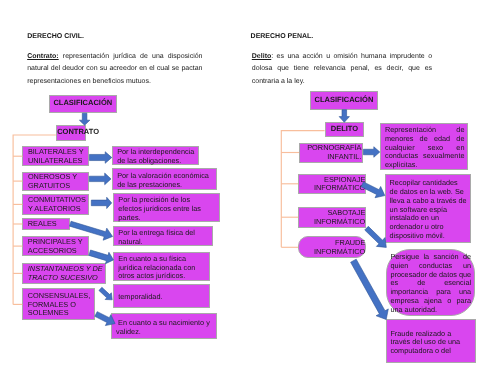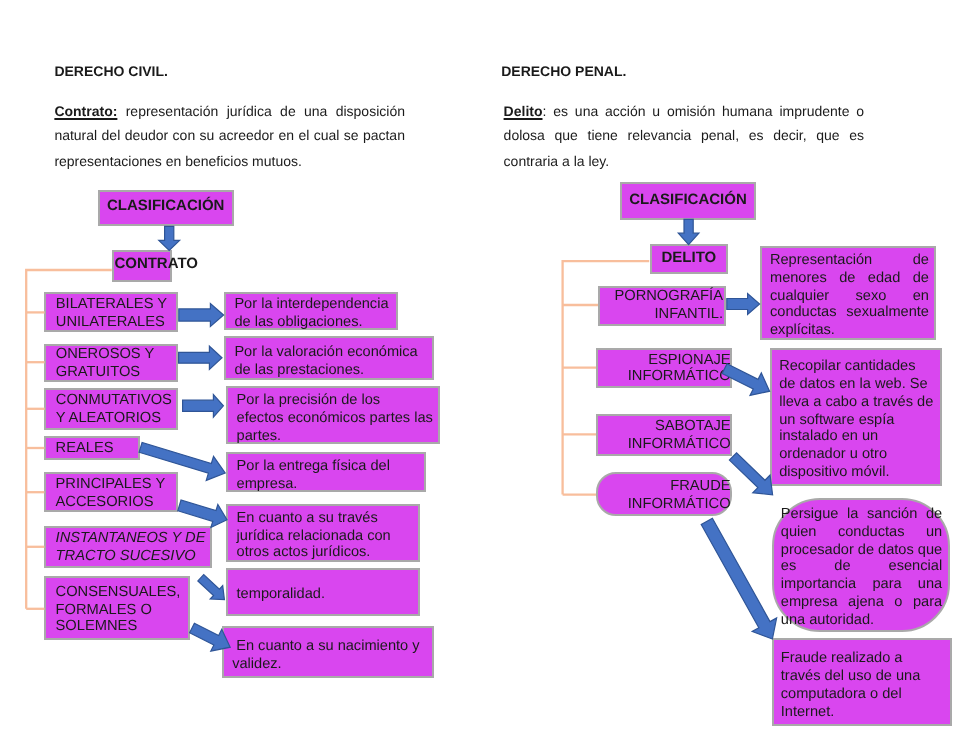--- a/index.html
+++ b/index.html
@@ -91,33 +91,33 @@
       </div>
 <div class="box" style="left:112.3px;top:168.1px;width:105.2px;height:21.9px;">
         <span class="desc">
           <span class="ln">Por la valoración económica</span>
           <span class="ln">de las prestaciones.</span>
         </span>
       </div>
 <div class="box" style="left:113.4px;top:193.4px;width:106.3px;height:29.0px;">
         <span class="desc">
           <span class="ln">Por la precisión de los</span>
-          <span class="ln">efectos económicos partes las</span>
+          <span class="ln">efectos jurídicos entre las</span>
           <span class="ln">partes.</span>
         </span>
       </div>
 <div class="box" style="left:113.4px;top:226.3px;width:99.9px;height:20.0px;">
         <span class="desc">
           <span class="ln">Por la entrega física del</span>
-          <span class="ln">empresa.</span>
+          <span class="ln">natural.</span>
         </span>
       </div>
 <div class="box" style="left:113.4px;top:252.0px;width:97.1px;height:29.0px;">
         <span class="desc">
-          <span class="ln">En cuanto a su través</span>
+          <span class="ln">En cuanto a su física</span>
           <span class="ln">jurídica relacionada con</span>
           <span class="ln">otros actos jurídicos.</span>
         </span>
       </div>
 <div class="box" style="left:113.4px;top:284.4px;width:97.1px;height:23.9px;">
         <span class="desc">
           <span class="ln">temporalidad.</span>
         </span>
       </div>
 <div class="box" style="left:111.2px;top:312.9px;width:105.7px;height:26.5px;">
@@ -193,21 +193,20 @@
           <span class="ln jf"><span>importancia</span><span>para</span><span>una</span></span>
           <span class="ln jf"><span>empresa</span><span>ajena</span><span>o</span><span>para</span></span>
           <span class="ln">una autoridad.</span>
         </span>
       </div>
 <div class="box" style="left:385.5px;top:319.3px;width:90.3px;height:44.1px;">
         <span class="desc">
           <span class="ln">Fraude realizado a</span>
           <span class="ln">través del uso de una</span>
           <span class="ln">computadora o del</span>
-          <span class="ln">Internet.</span>
         </span>
       </div>
 </div>
 <svg class="ov" viewBox="0 0 480 371">
 <g>
 <path d="M 55.9 135.0 L 13.1 135.0 L 13.1 304.4" fill="none" stroke="#F8BE9C" stroke-width="1.15"></path>
 <path d="M 13.1 156.2 L 22.3 156.2" fill="none" stroke="#F8BE9C" stroke-width="1.15"></path>
 <path d="M 13.1 181.1 L 22.3 181.1" fill="none" stroke="#F8BE9C" stroke-width="1.15"></path>
 <path d="M 13.1 204.4 L 22.3 204.4" fill="none" stroke="#F8BE9C" stroke-width="1.15"></path>
 <path d="M 13.1 224.0 L 22.2 224.0" fill="none" stroke="#F8BE9C" stroke-width="1.15"></path>

